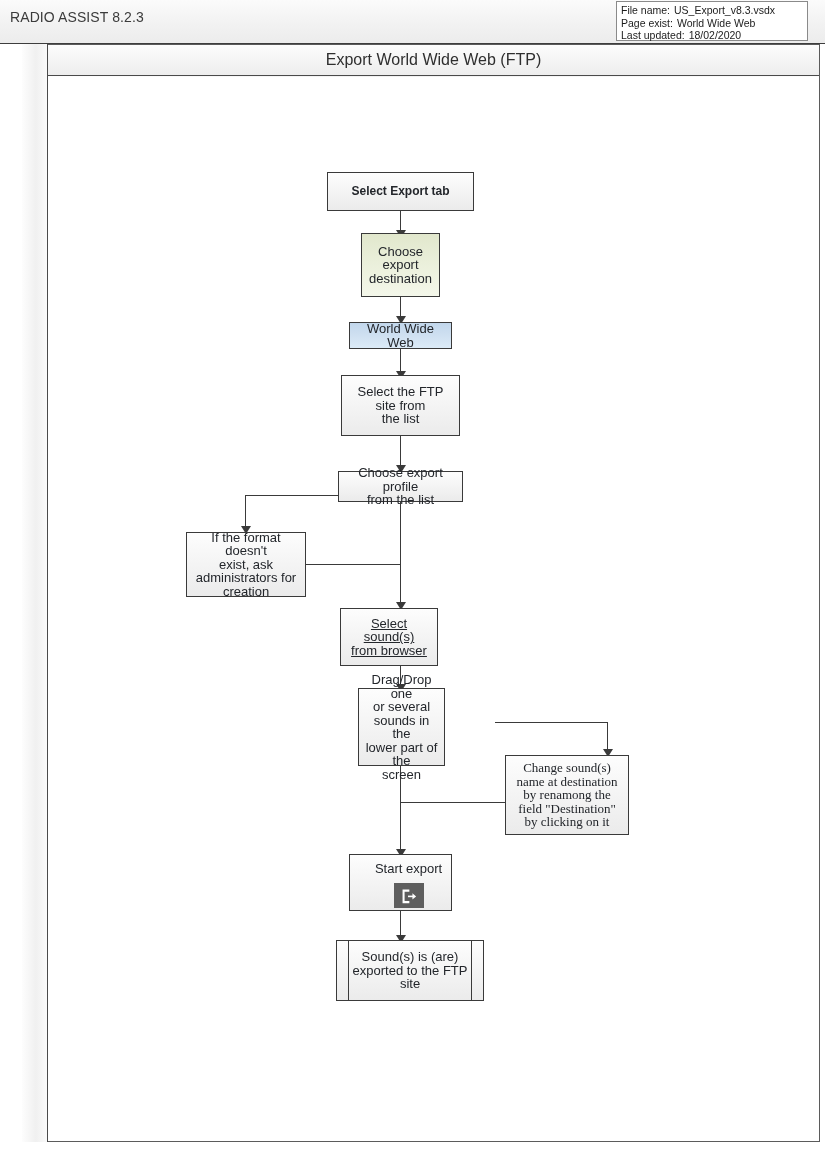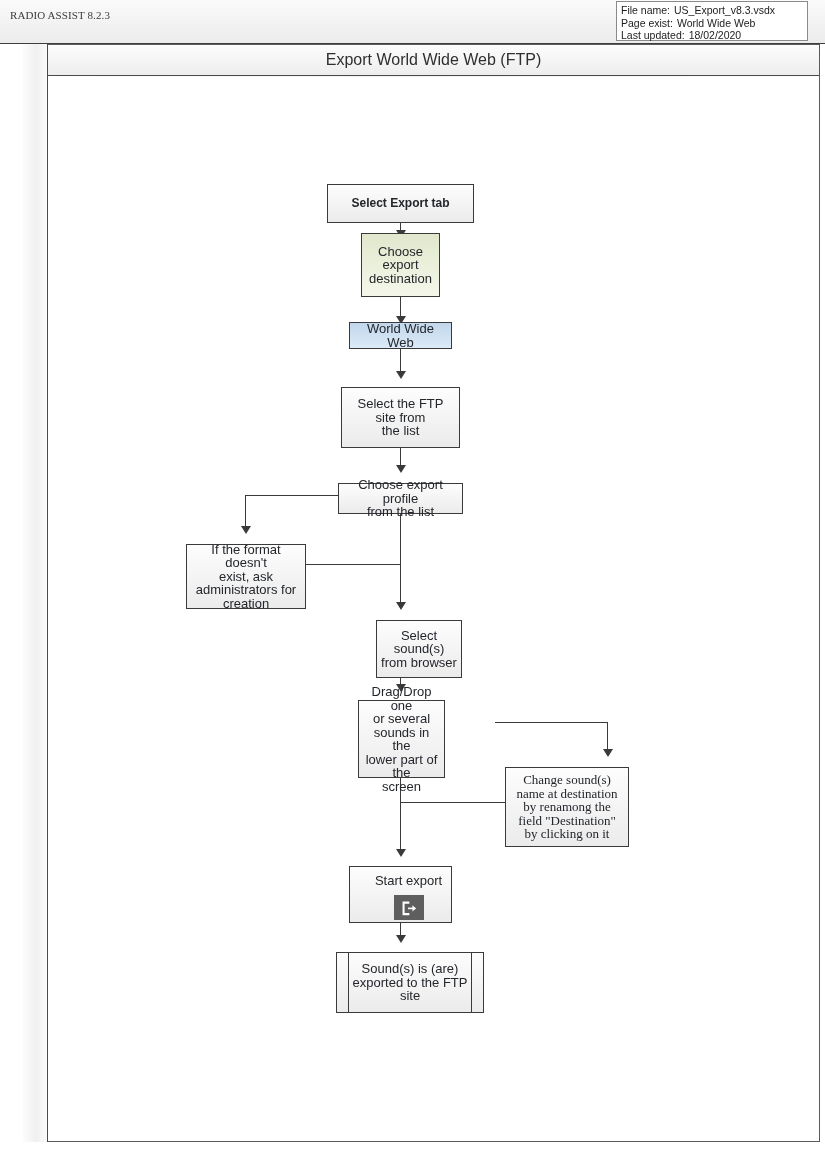--- a/index.html
+++ b/index.html
@@ -27,25 +27,24 @@
     position: absolute;
     left: 0; top: 0;
     width: 825px; height: 44px;
     background: linear-gradient(to bottom, #fbfbfb 0%, #f2f2f2 55%, #ececec 100%);
     border-bottom: 1px solid #3d3d3d;
     box-sizing: border-box;
   }
   .app-title {
     position: absolute;
     left: 10px; top: 9px;
-    font-size: 11px;
+    font-size: 14px;
     color: #3b3b3b;
     letter-spacing: .1px;
     white-space: nowrap;
-    font-family: Liberation Serif, serif;
   }
   .meta-box {
     position: absolute;
     left: 616px; top: 1px;
     width: 192px; height: 40px;
     border: 1px solid #8a8a8a;
     background: #ffffff;
     box-sizing: border-box;
     padding: 2px 0 0 4px;
   }
@@ -111,21 +110,20 @@
     align-items: center;
     justify-content: center;
     text-align: center;
     font-size: 13px;
     line-height: 13.5px;
     color: #23262b;
     padding: 2px 4px;
   }
   .node.grey {
     background: linear-gradient(to bottom,#fdfdfd 0%,#f4f4f4 50%,#ebebeb 100%);
-    margin-top: 12px;
   }
   .node.olive {
     background: linear-gradient(to bottom,#e1e7cc 0%,#eaefda 45%,#f4f7ea 100%);
   }
   .node.blue {
     background: linear-gradient(to bottom,#c2d7ec 0%,#cfe0f1 50%,#dcebf7 100%);
   }
   .node.bold {
     font-weight: bold;
     font-size: 12px;
@@ -264,21 +262,21 @@
 from the list</span>
     </div>
 
     <div class="node grey" style="left:138px; top:455px; width:120px; height:65px;">
       <span class="label">If the format doesn't
 exist, ask
 administrators for
 creation</span>
     </div>
 
-    <div class="node grey" style="left:328px; top:531px; width:86px; height:58px;">
+    <div class="node grey" style="left:292px; top:531px; width:98px; height:58px;text-decoration:underline;">
       <span class="label">Select sound(s)
 from browser</span>
     </div>
 
     <div class="node grey" style="left:310px; top:611px; width:87px; height:78px;">
       <span class="label">Drag/Drop one
 or several
 sounds in the
 lower part of the
 screen</span>

